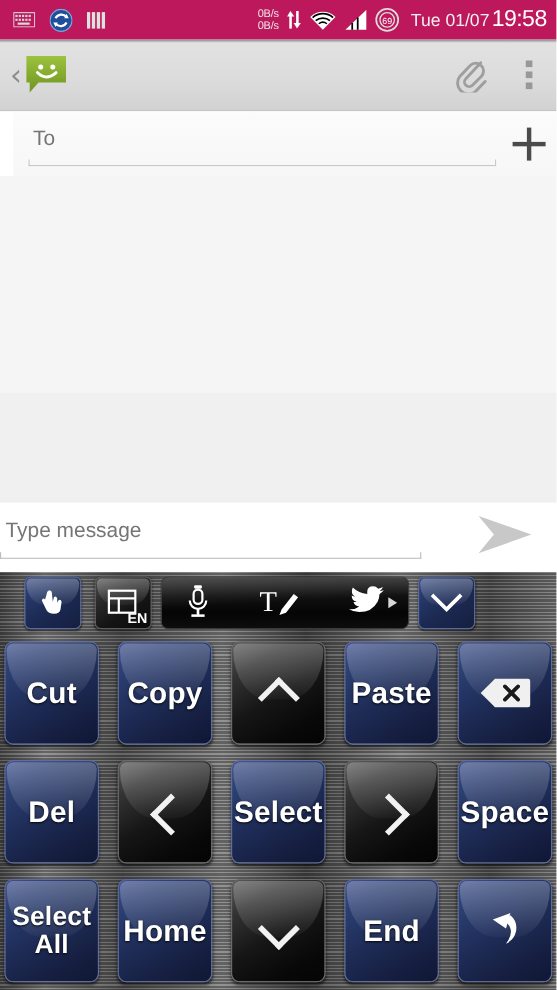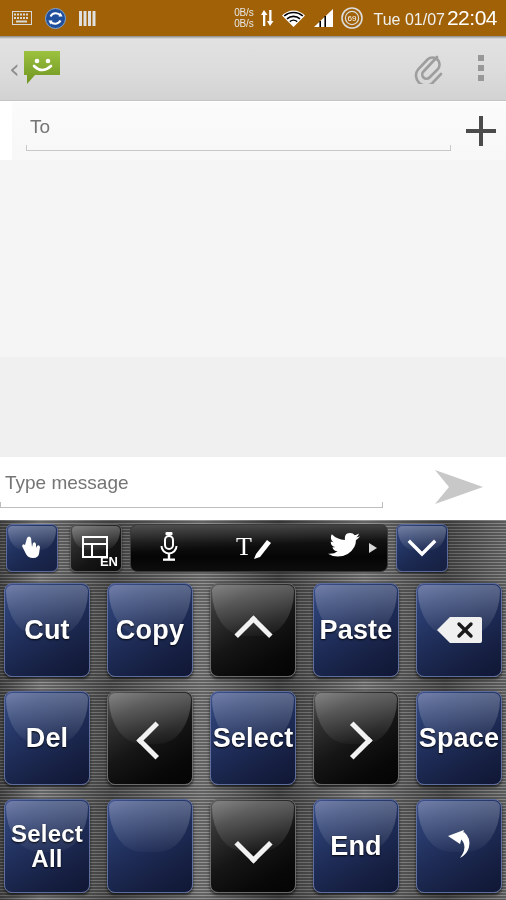--- a/index.html
+++ b/index.html
@@ -6,21 +6,21 @@
   html,body { width:506px; height:900px; overflow:hidden; }
   body {
     font-family:"Liberation Sans", sans-serif;
     background:#ffffff;
     position:relative;
   }
 
   
   .statusbar{
     position:absolute; left:0; top:0; width:506px; height:36px;
-    background:#a16207;
+    background:#be185d;
     display:flex; align-items:center;
     color:#e8e8e8;
   }
   .sb-left{ display:flex; align-items:center; gap:13px; padding-left:12px; }
   .sb-right{ margin-left:auto; display:flex; align-items:center; gap:7px; padding-right:9px; }
   .sb-ic{ display:block; }
   .netspeed{
     font-size:10px; line-height:11px; color:#e6e6e6; text-align:right;
     font-family:"Liberation Sans", sans-serif; letter-spacing:-0.2px;
   }
@@ -107,21 +107,21 @@
     position:absolute; left:0; top:520px; width:506px; height:380px;
     background:
       repeating-linear-gradient(to bottom,
         rgba(255,255,255,0.09) 0px, rgba(255,255,255,0.09) 1px,
         rgba(0,0,0,0.28) 1px, rgba(0,0,0,0.28) 3px),
       linear-gradient(to right,#4e4e4e 0%,#8c8c8c 8%,#565656 22%,#888888 40%,
         #4a4a4a 55%,#8a8a8a 72%,#525252 88%,#7e7e7e 100%);
   }
   .kb-toolbar{
     position:absolute; left:0; top:0; width:454px; height:56px;
-    display:flex; align-items:center; padding:3px 6px;
+    display:flex; align-items:center; padding:3px 22px;
   }
   .tbkey{
     width:52px; height:48px; border-radius:6px; position:relative;
     display:flex; align-items:center; justify-content:center; flex:none;
     box-shadow:0 1px 2px rgba(0,0,0,0.6);
   }
   .tbkey.blue{
     background:linear-gradient(145deg,#3a4a80 0%,#243766 28%,#1b2850 60%,#151f40 100%);
     border:1px solid #5a6a9c;
   }
@@ -261,21 +261,21 @@
         <line x1="12.2" y1="18" x2="12.2" y2="7"></line>
       </g>
     </svg>
     <svg class="sb-ic" width="22" height="22" viewBox="0 0 22 22">
       <circle cx="11" cy="11" r="10" fill="none" stroke="#dcdcdc" stroke-width="1.6"></circle>
       <circle cx="11" cy="11" r="6.6" fill="none" stroke="#dcdcdc" stroke-width="1.2"></circle>
       <text x="11" y="14.4" font-size="8" fill="#ffffff" text-anchor="middle" font-family="Liberation Sans, sans-serif">69</text>
     </svg>
     <div class="sb-datetime">
       <span class="sb-date">Tue 01/07</span>
-      <span class="sb-time">22:04</span>
+      <span class="sb-time">19:58</span>
     </div>
   </div>
 </div>
 <div class="statusbar-shadow"></div>
 
 <div class="actionbar">
   <span class="ab-back">‹</span>
 
   <div class="ab-appicon">
     <svg width="40" height="40" viewBox="0 0 40 40">
@@ -453,20 +453,21 @@
     </div>
 
     <div class="kb-row">
       <div class="key blue">
         <span class="gloss"></span>
         <span class="key-label two" style="white-space:pre-line;">Select
 All</span>
       </div>
       <div class="key blue">
         <span class="gloss"></span>
+        <span class="key-label">Home</span>
       </div>
       <div class="key black">
         <span class="gloss"></span>
         <span class="key-icon">
             <i class="chev down"></i>
           </span>
       </div>
       <div class="key blue">
         <span class="gloss"></span>
         <span class="key-label">End</span>

